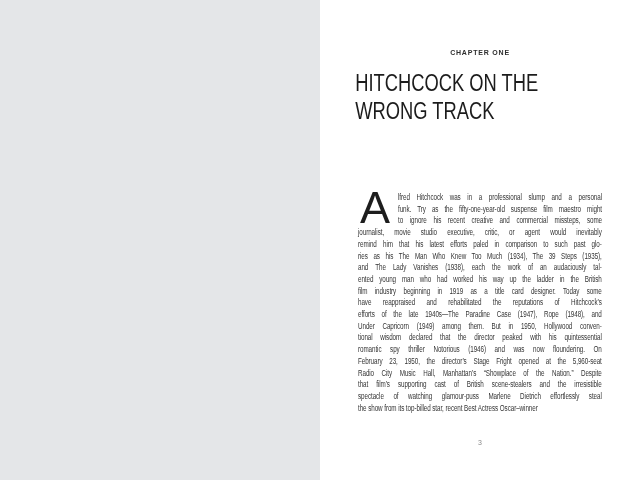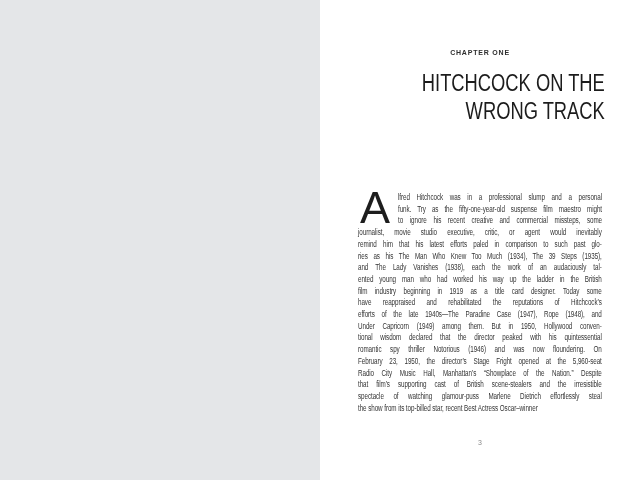--- a/index.html
+++ b/index.html
@@ -37,21 +37,21 @@
     font-size: 7px;
     font-weight: bold;
     letter-spacing: 0.8px;
     color: #2e2e2e;
     line-height: 9px;
   }
   .chapter-title {
     position: absolute;
     top: 70px; left: 0;
     width: 100%;
-    text-align: right;
+    text-align: left;
     font-size: 23.5px;
     line-height: 27.5px;
     color: #1c1c1c;
     font-weight: 400;
   }
   .chapter-title .tline {
     transform: scaleX(0.78);
     transform-origin: 50% 50%;
     white-space: nowrap;
   }

